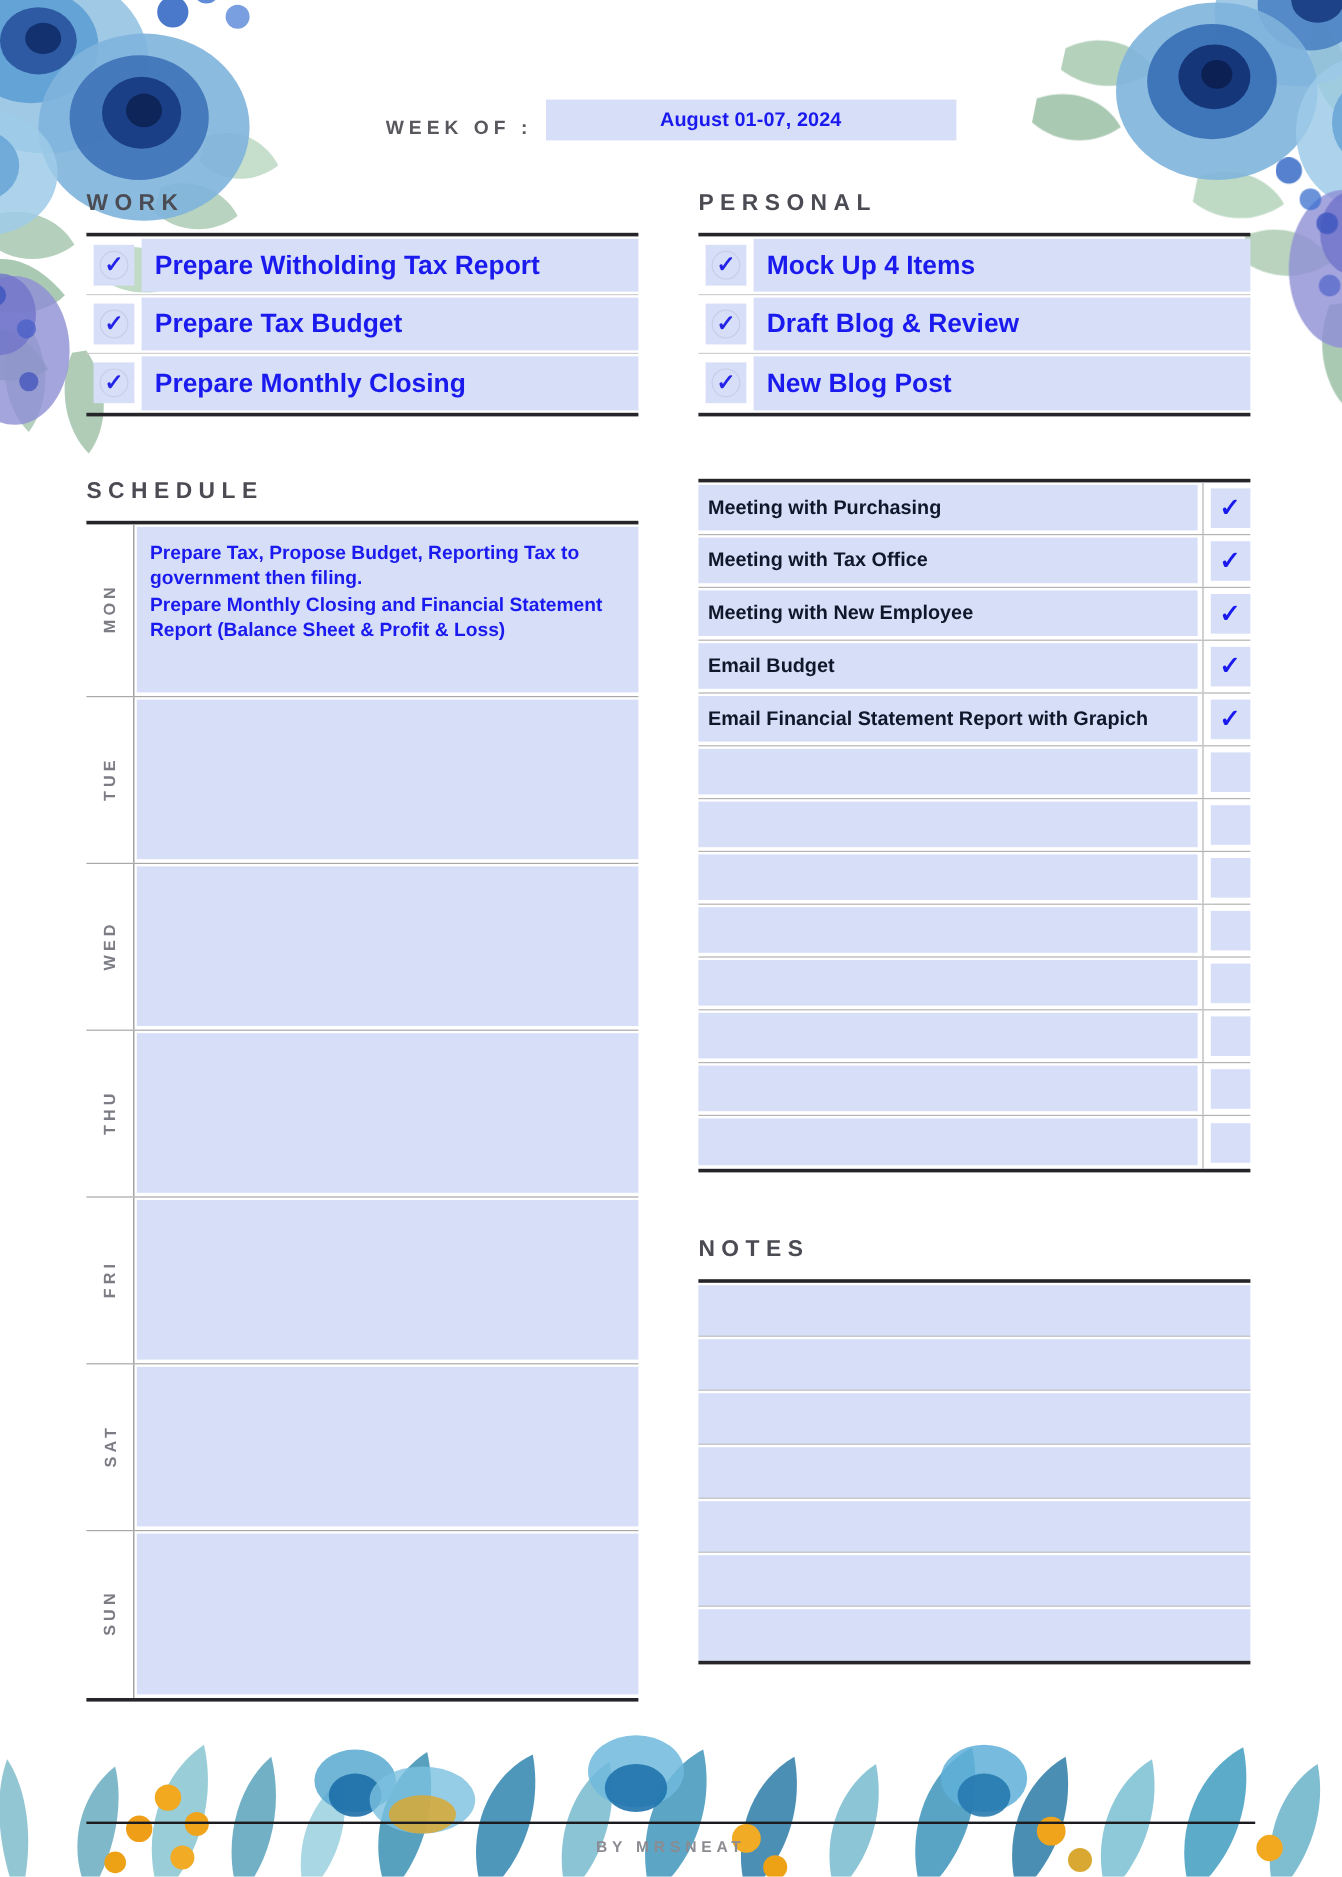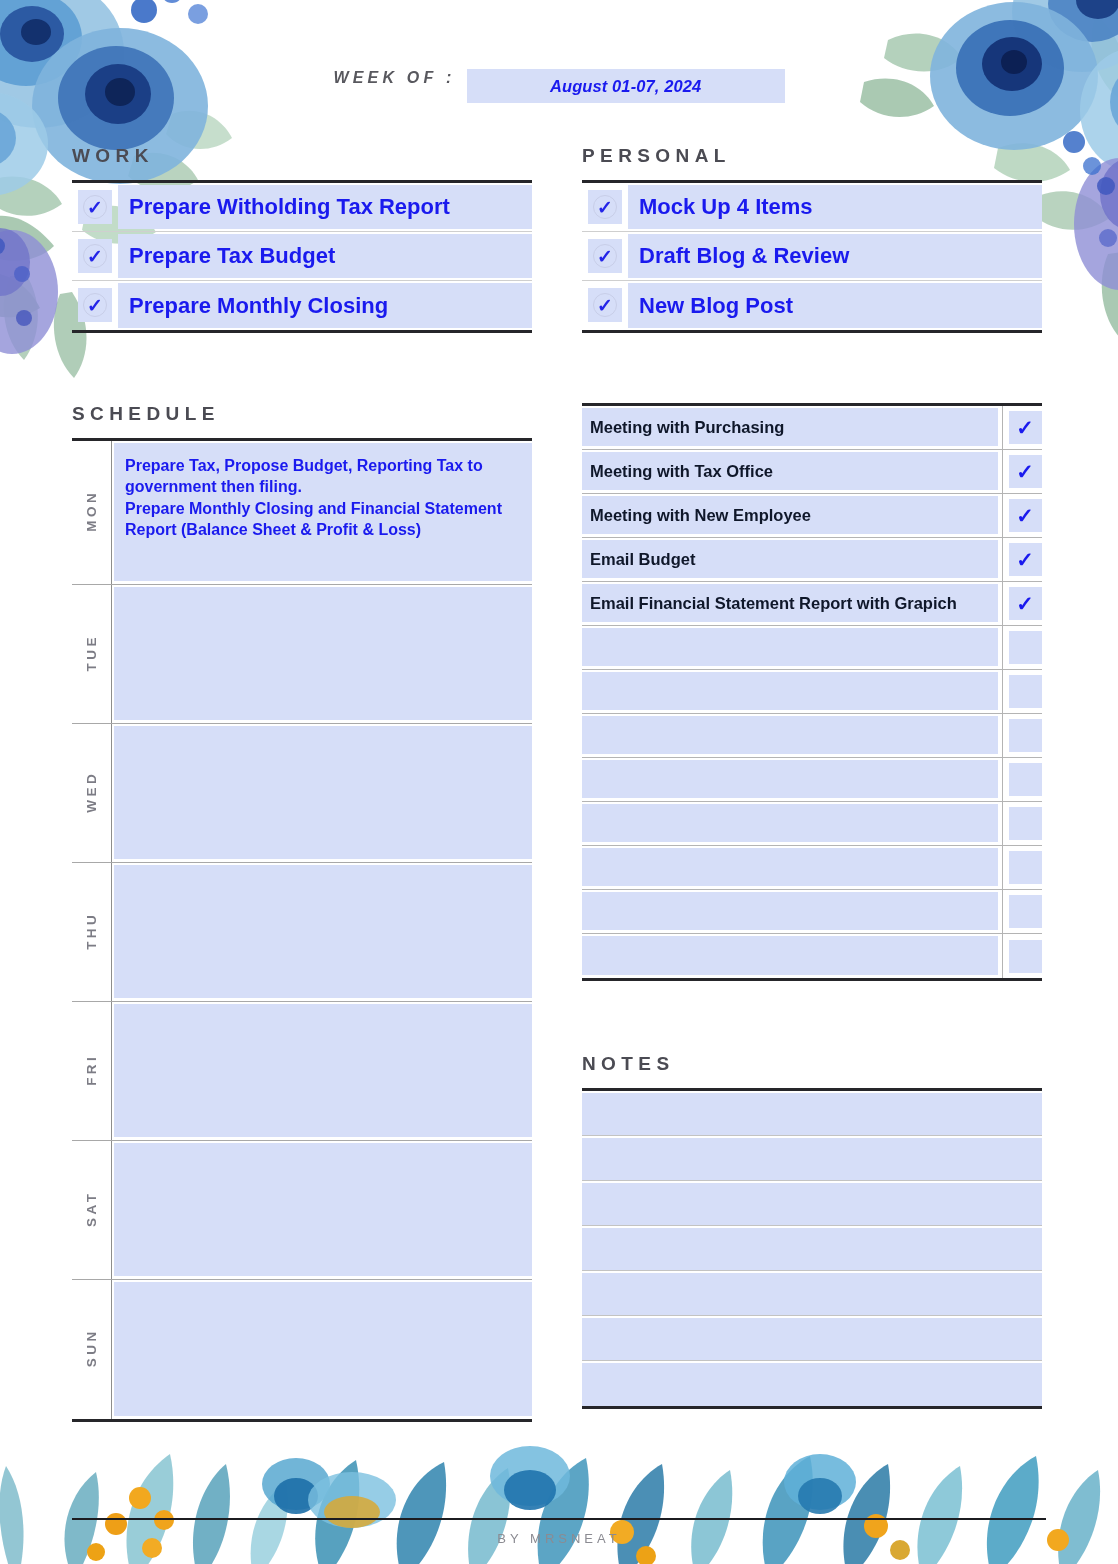--- a/index.html
+++ b/index.html
@@ -38,56 +38,56 @@
     font-weight: 700;
     letter-spacing: 13px;
     color: #2b2b2f;
     text-indent: 13px;
     font-family: "Liberation Sans", sans-serif;
   }
   #week-row {
     margin-top: 19px;
     display: flex;
     justify-content: center;
-    align-items: flex-start;
+    align-items: flex-end;
     gap: 0px;
-    font-style: italic;
   }
   #week-of-label {
     font-size: 16px;
     font-weight: 700;
     letter-spacing: 4.2px;
     color: #58585e;
     margin-right: 11px;
   }
   #week-date-field {
-    width: 318px;
+    width: 342px;
     height: 34px;
     background: #d6deF8;
     color: #1a1aee;
     font-size: 16.5px;
     font-weight: 600;
     display: flex;
     align-items: center;
     justify-content: center;
     letter-spacing: 0.1px;
+    margin-top: 14px;
   }
 
   
   #columns {
     position: relative;
     z-index: 3;
     display: flex;
     padding: 0 72px 0 72px;
     margin-top: 42px;
     gap: 50px;
   }
   .col { width: 460px; }
 
-  .section { margin-bottom: 18px; }
+  .section { margin-bottom: 0; }
   .section-title {
     font-size: 19px;
     font-weight: 700;
     letter-spacing: 5.4px;
     color: #4b4b53;
     margin-bottom: 13px;
   }
   .rule-top {
     border-top: 3px solid #26262a;
     width: 100%;
@@ -239,21 +239,21 @@
     top: 1518px;
     border-top: 2.5px solid #1c1c20;
     z-index: 4;
   }
   #footer-credit {
     position: absolute;
     left: 0; right: 0;
     top: 1531px;
     text-align: center;
     font-size: 13px;
-    font-weight: 400;
+    font-weight: 700;
     letter-spacing: 4px;
     color: #8b8b92;
     z-index: 4;
   }
 </style>
 </head>
 <body>
 
 <div id="page">
 

